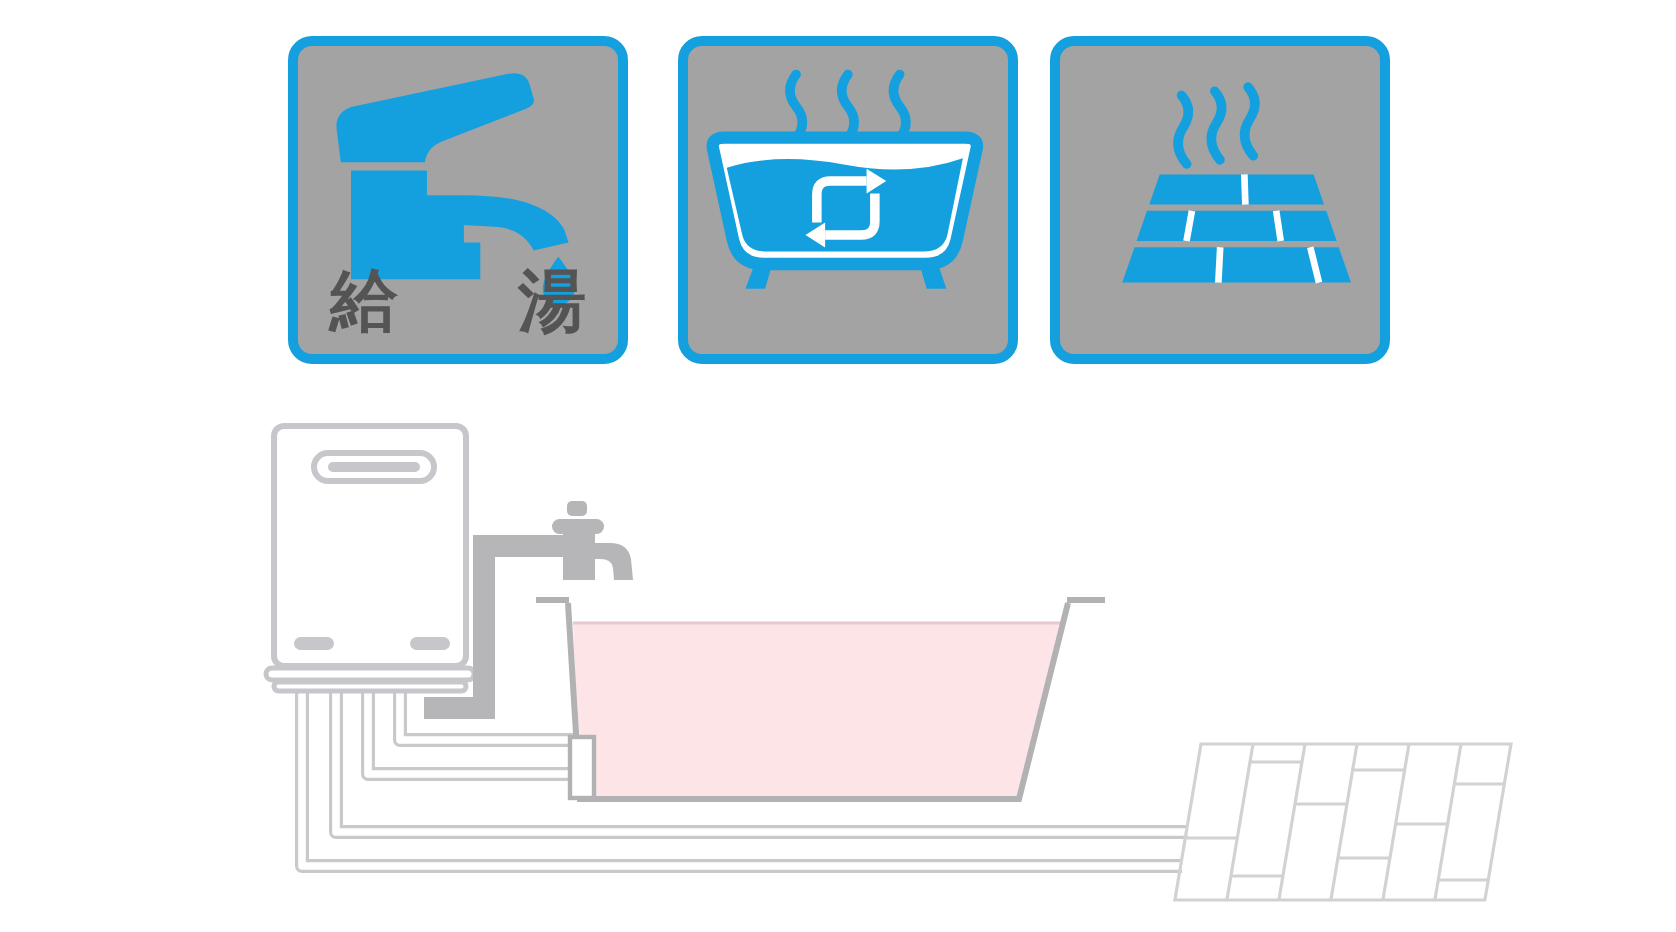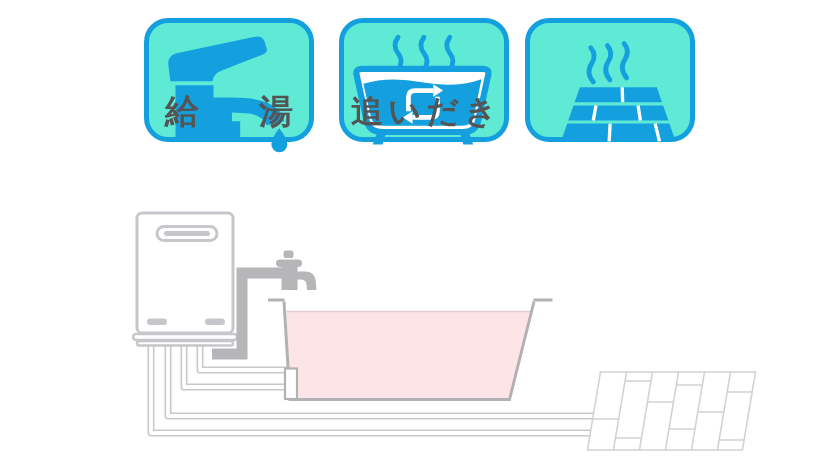--- a/index.html
+++ b/index.html
@@ -5,22 +5,22 @@
   :root{
     --accent-blue:#14a0df; --label-gray:#545454; --unit-gray:#c7c7cb;
     --fixture-gray:#b6b6b9; --pipe-gray:#c9c9cc; --tub-gray:#b2b2b5;
     --water-pink:#fce4e7; --water-pink-edge:#e6cace; --floor-gray:#d2d2d5;
     --background:#ffffff;
   }
   html,body{margin:0;padding:0;}
   body{background:var(--background);font-family:"Liberation Sans","DejaVu Sans",sans-serif;}
   #stage{position:relative;width:838px;height:466px;background:var(--background);overflow:hidden;}
 
-  .badge{position:absolute;top:18px;width:170px;height:124px;background:#5eead4;
-         border:5px solid var(--accent-blue);border-radius:24px;box-sizing:border-box;}
+  .badge{position:absolute;top:18px;width:170px;height:164px;background:#a3a3a3;
+         border:5px solid var(--accent-blue);border-radius:12px;box-sizing:border-box;}
   #badge-1{left:144px;} #badge-2{left:339px;} #badge-3{left:525px;}
   .badge-icon{position:absolute;}
   #badge-1 .badge-icon{left:13px;top:12px;width:144px;height:118px;}
   #badge-2 .badge-icon{left:3px;top:8px;width:156px;height:116px;}
   #badge-3 .badge-icon{left:2px;top:10px;width:156px;height:123px;}
   .badge-label{position:absolute;bottom:6px;left:16px;right:16px;
       font-weight:bold;font-size:34px;line-height:1.15;color:var(--label-gray);
       text-align:justify;text-align-last:justify;text-justify:inter-character;white-space:nowrap;}
   #badge-2 .badge-label{left:7px;right:7px;font-size:32px;bottom:7px;}
 
@@ -62,21 +62,20 @@
       <path class="blue-f" d="M 15.5,51 Q 40,43.5 72,49.5 Q 104,55.5 129.5,46.5 L 122,83.5 Q 120,91.5 110.5,91.5 L 34.5,91.5 Q 25,91.5 23,83.5 Z"></path>
       <g>
         <path class="white-s" style="stroke-width:4.6" d="M 59,77.5 L 59,64 Q 59,57.5 65.5,57.5 L 83,57.5"></path>
         <path class="white-s" style="stroke-width:4.6" d="M 87,63.5 L 87,77 Q 87,83.5 80.5,83.5 L 63,83.5"></path>
         <polygon class="white-f" points="83,51.5 83,63.5 92.5,57.5"></polygon>
         <polygon class="white-f" points="63,77.5 63,89.5 53.5,83.5"></polygon>
       </g>
       <path class="blue-f" d="M 29,97.5 L 24.5,109.5 L 34,109.5 L 37.5,97.5 Z"></path>
       <path class="blue-f" d="M 108.5,97.5 L 117.5,97.5 L 121.5,109.5 L 112,109.5 Z"></path>
     </svg>
-    <div class="badge-label">追いだき</div>
   </div>
 
   <div class="badge" id="badge-3">
     <svg class="badge-icon" viewBox="0 0 150 118" aria-hidden="true">
       <g class="blue-s steam">
         <path d="M 59,47 q -7.5,-9 -1.5,-18 q 5,-8 -1,-15"></path>
         <path d="M 75,45 q -7.5,-9 -1.5,-18 q 5,-8 -1,-15"></path>
         <path d="M 91,43 q -7.5,-9 -1.5,-18 q 5,-8 -1,-15"></path>
       </g>
       <g>

